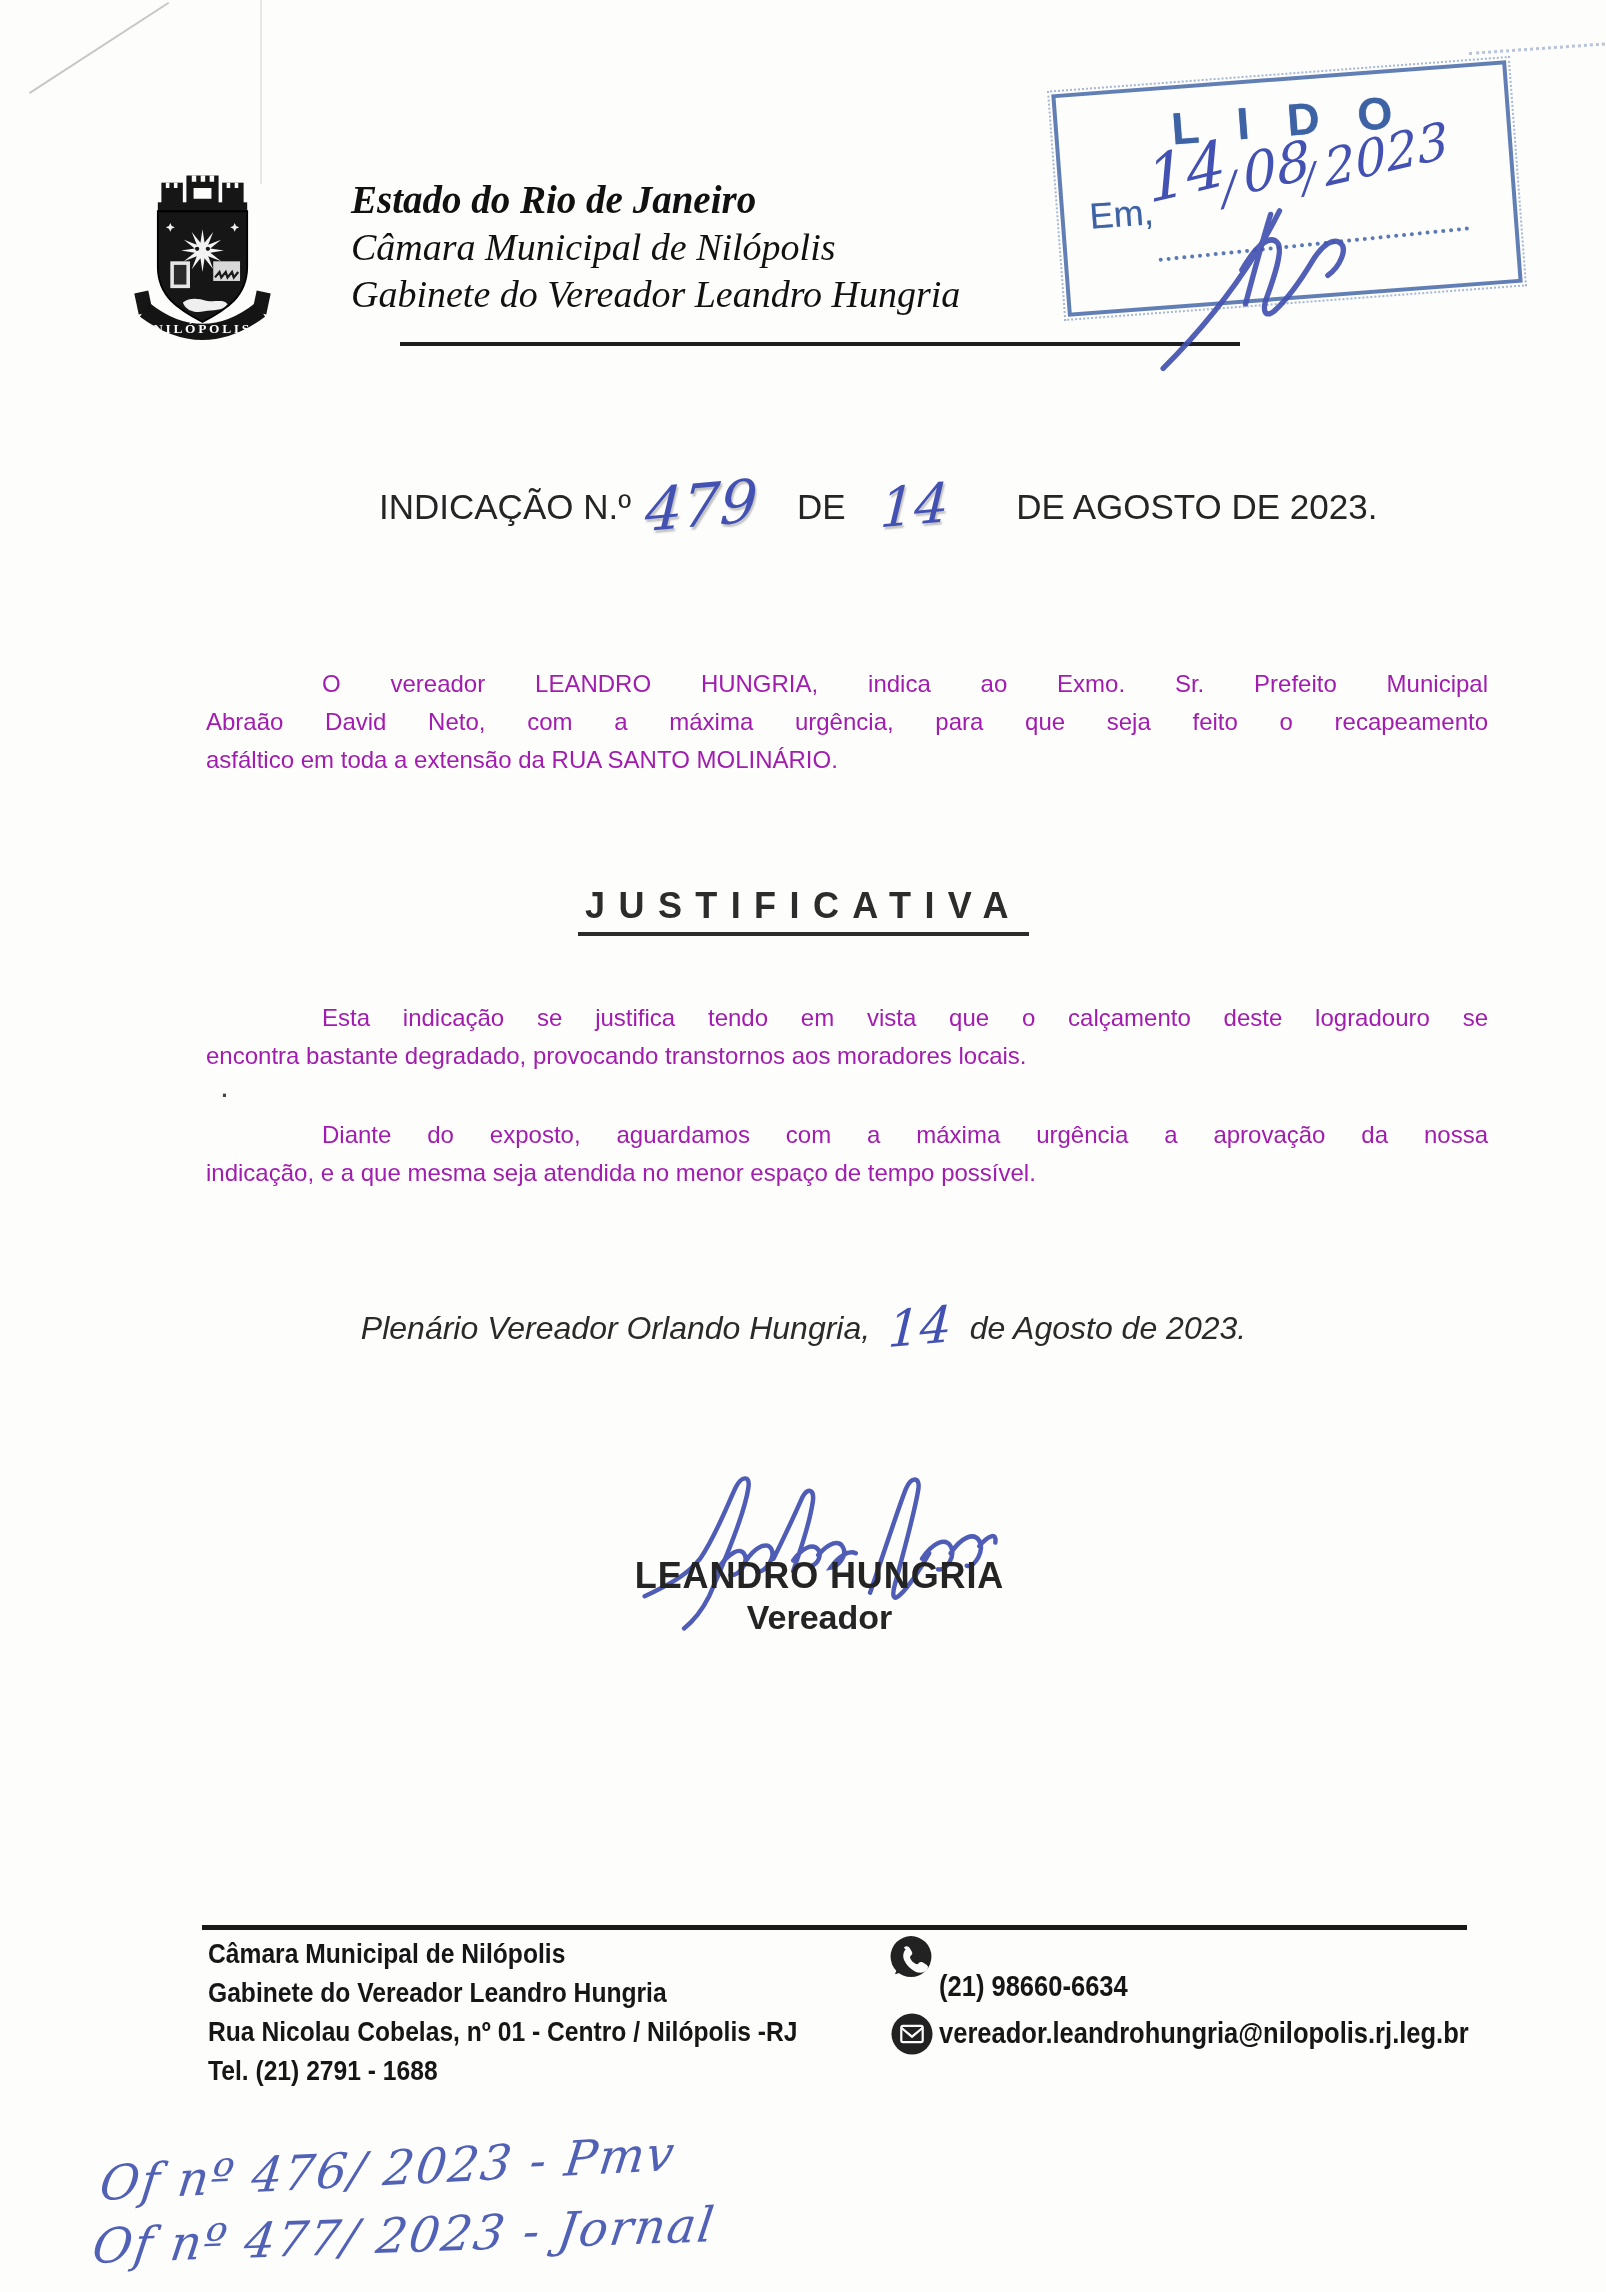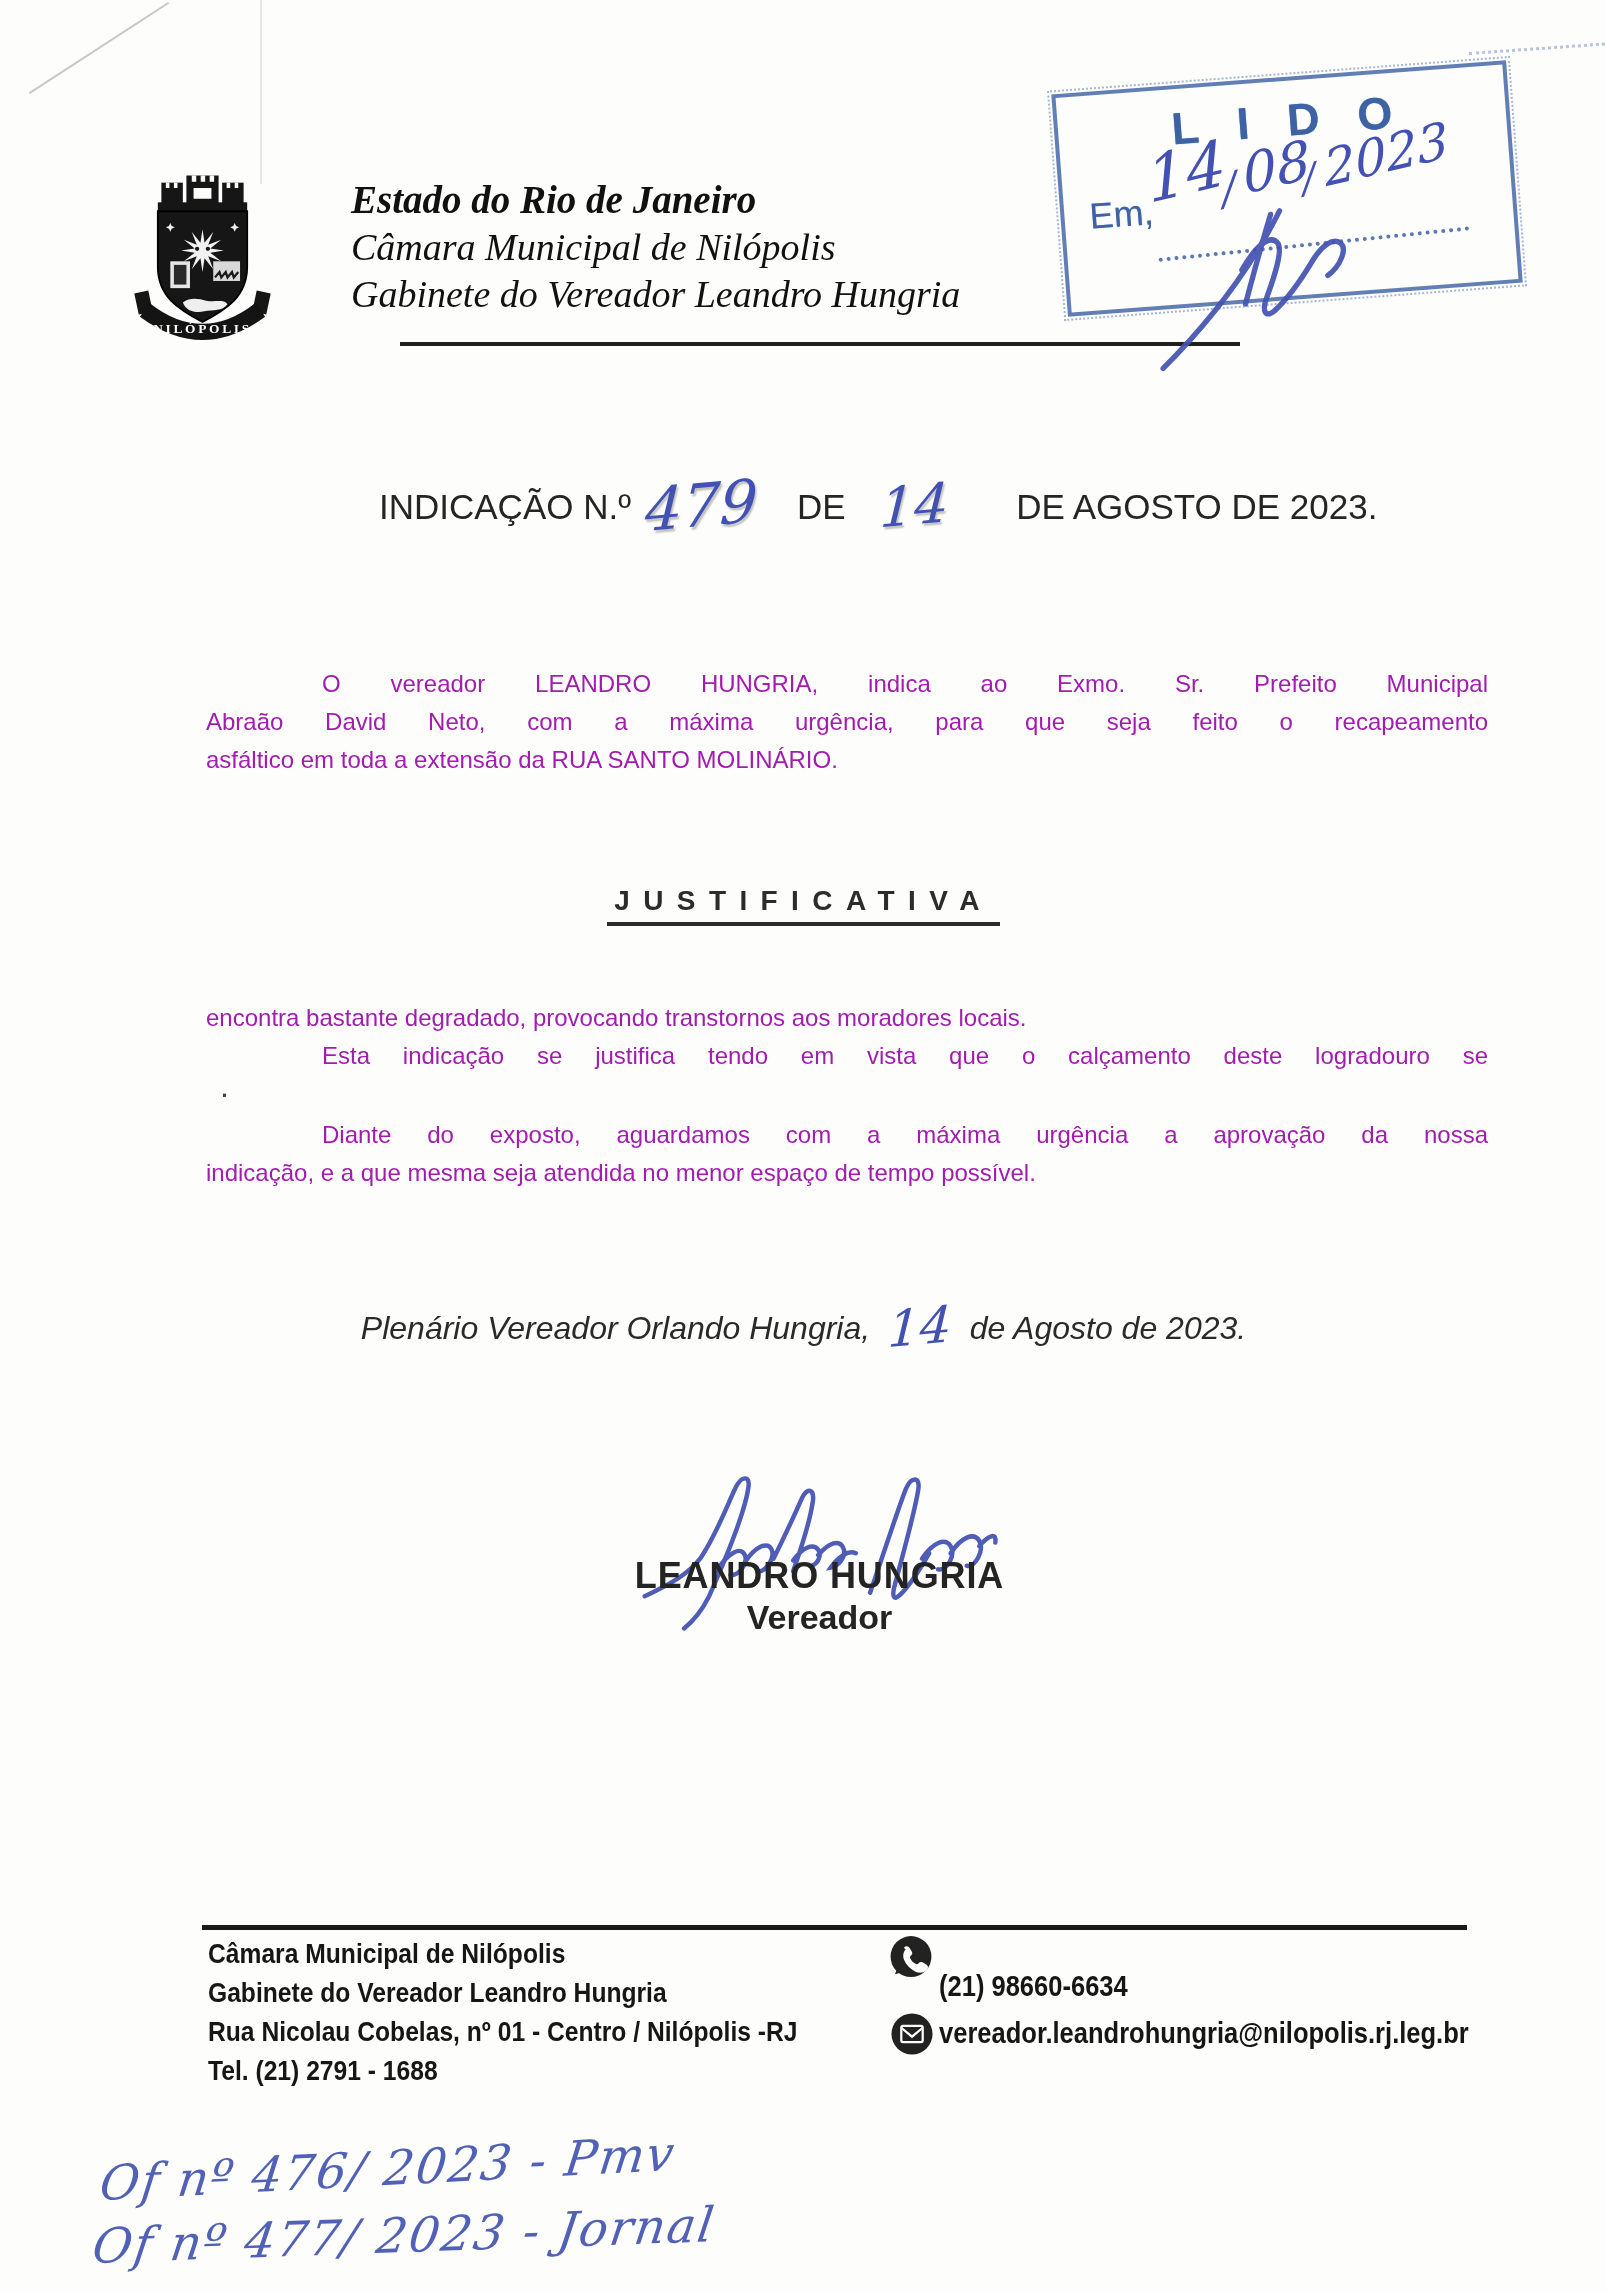--- a/index.html
+++ b/index.html
@@ -42,21 +42,21 @@
   .title .hw{text-shadow:1.8px 2.7px 1.8px rgba(120,120,120,.45);}
   .title span:nth-child(2){font-size:59px; margin:0 39px 0 14.3px; top:7.2px;}
   .title span:nth-child(4){font-size:54px; margin:0 68px 0 34px; top:5.4px;}
   
   .para{position:absolute; left:206px; width:1282px; font-size:24px; line-height:38px; color:#a21caf;}
   .p1{top:665px;} .p2{top:999px;} .p3{top:1116px;}
   .pline{text-align:justify; text-align-last:justify;}
   .pline.indent{padding-left:116px;}
   .pline.last{text-align-last:left;}
   .heading{position:absolute; left:0; top:885px; width:100%; text-align:center;}
-  .heading span{display:inline-block; font-size:28px; font-weight:bold; letter-spacing:13.4px; color:#2c2c2c; border-bottom:4.5px solid #2c2c2c; padding:0 7.2px 5.4px 7.2px;}
+  .heading span{display:inline-block; font-size:36px; font-weight:bold; letter-spacing:13.4px; color:#2c2c2c; border-bottom:4.5px solid #2c2c2c; padding:0 7.2px 5.4px 7.2px;}
   .stray-dot{position:absolute; left:220px; top:1068px; font-size:32px; color:#444;}
   .place-date{position:absolute; left:0; top:1297px; width:100%; text-align:center; font-style:italic; font-size:32px; color:#2a2a2a; white-space:pre;}
   .place-date .hw{font-size:50px; margin:0 18px; top:5.4px;}
   
   .main-sig{position:absolute; left:641px; top:1471px;}
   .sig-name{position:absolute; left:0; top:1555px; width:100%; text-align:center; font-size:36px; font-weight:bold; letter-spacing:0.9px; color:#242424; transform:translateX(16px);}
   .sig-role{position:absolute; left:0; top:1598px; width:100%; text-align:center; font-size:34px; font-weight:bold; color:#242424; transform:translateX(16px);}
   
   .footer-rule{position:absolute; left:202px; top:1925px; width:1265px; height:5.4px; background:#191919;}
   .footer-left{position:absolute; left:208px; top:1934px; font-size:28px; font-weight:bold; line-height:39px; color:#161616;}
@@ -146,22 +146,22 @@
       <div class="pline indent"><span>O vereador </span><span class="b">LEANDRO HUNGRIA</span><span>, indica ao Exmo. Sr. Prefeito Municipal</span></div>
       <div class="pline"><span>Abraão David Neto, com a máxima urgência, para que seja feito o recapeamento</span></div>
       <div class="pline last"><span>asfáltico em toda a extensão da </span><span class="b">RUA SANTO MOLINÁRIO.</span></div>
     </div>
 
   <div class="heading">
     <span>JUSTIFICATIVA</span>
   </div>
 
   <div class="para p2">
+      <div class="pline indent"><span>Esta indicação se justifica tendo em vista que o calçamento deste logradouro se</span></div>
       <div class="pline last"><span>encontra bastante degradado, provocando transtornos aos moradores locais.</span></div>
-      <div class="pline indent"><span>Esta indicação se justifica tendo em vista que o calçamento deste logradouro se</span></div>
     </div>
 
   <div class="stray-dot">.</div>
 
   <div class="para p3">
       <div class="pline indent"><span>Diante do exposto, aguardamos com a máxima urgência a aprovação da nossa</span></div>
       <div class="pline last"><span>indicação, e a que mesma seja atendida no menor espaço de tempo possível.</span></div>
     </div>
 
   <div class="place-date"><span>Plenário Vereador Orlando Hungria,</span><span class="hw">14</span><span>de Agosto de 2023.</span></div>

